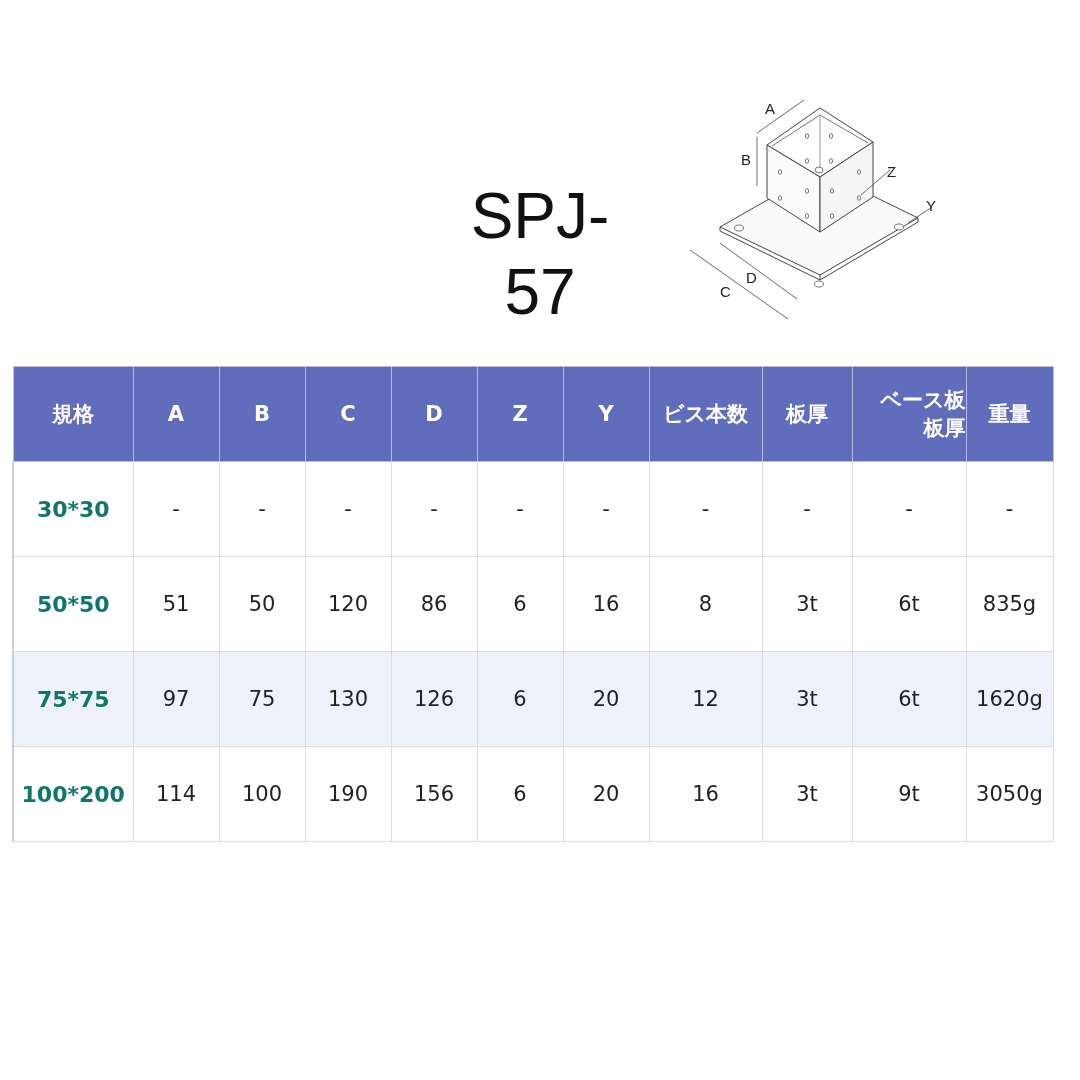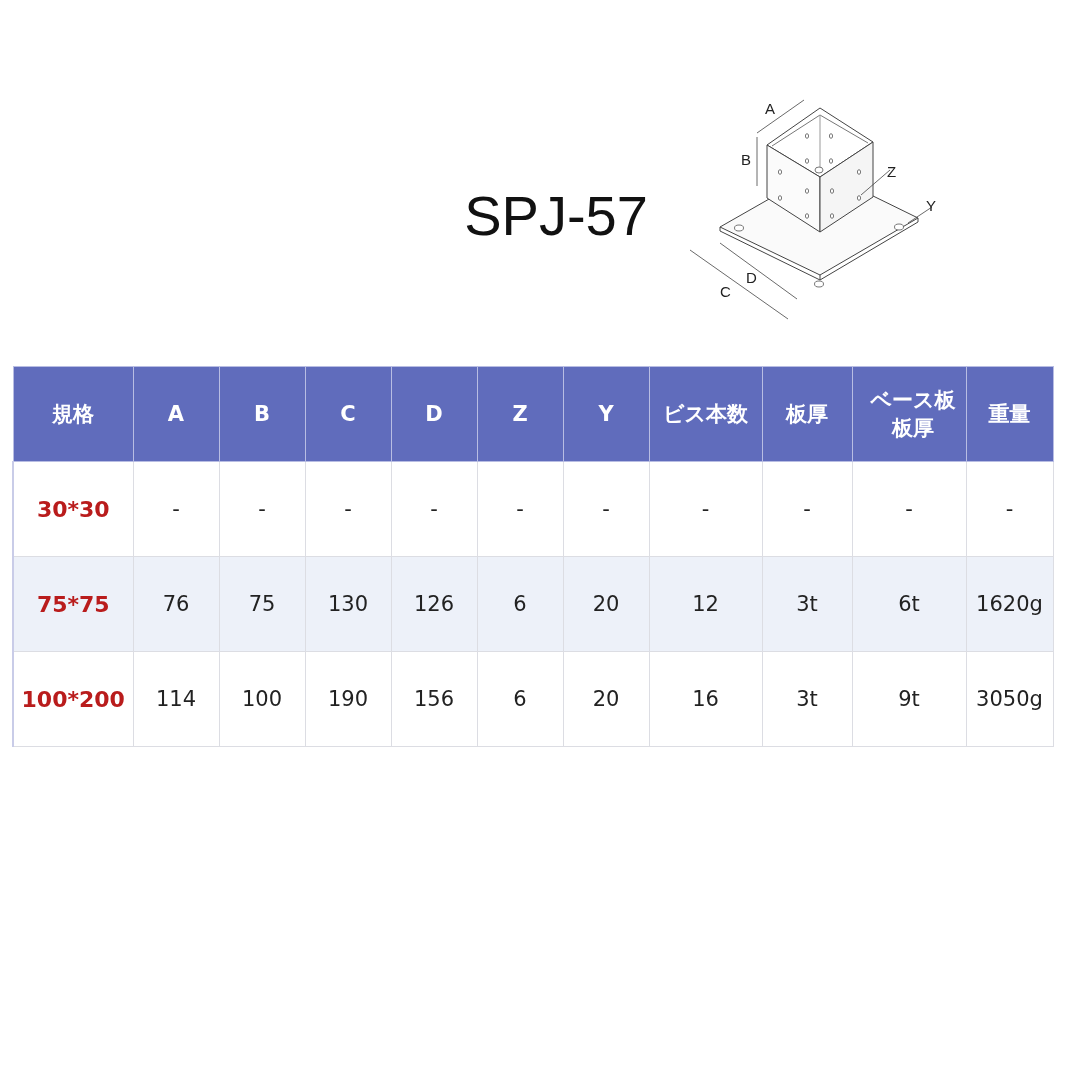--- a/index.html
+++ b/index.html
@@ -1,26 +1,26 @@
 <!DOCTYPE html>
 <html><head>
 <meta charset="utf-8">
 <style>
   html, body { margin:0; padding:0; background:#ffffff; }
   body { width:1080px; height:1080px; position:relative; overflow:hidden;
          font-family:"DejaVu Sans", "Liberation Sans", sans-serif; color:#1a1a1a; }
-  .title { position:absolute; left:456px; top:178px; width:200px; text-align:center;
-           font-family:"Liberation Sans", "DejaVu Sans", sans-serif; font-size:56px; font-weight:400; letter-spacing:0px; color:#111; line-height:76px; }
+  .title { position:absolute; left:440px; top:178px; width:200px; text-align:center;
+           font-family:"Liberation Sans", "DejaVu Sans", sans-serif; font-size:64px; font-weight:400; letter-spacing:0px; color:#111; line-height:76px; }
   .diagram { position:absolute; left:680px; top:90px; width:280px; height:240px; }
   table.spec { position:absolute; left:12px; top:366px; border-collapse:collapse; table-layout:fixed; width:1040px; }
   table.spec th, table.spec td { border:1px solid #dcdde3; text-align:center; vertical-align:middle; padding:0; }
   table.spec th { background:#606cbc; color:#ffffff; font-weight:700; font-size:21px; height:94px; border-color:#b8bde3; line-height:28px; }
-  table.spec th.multi { text-align:center; padding-left:8px; }
+  table.spec th.multi { text-align:right; padding-left:8px; }
   table.spec td { height:94px; font-size:21px; font-weight:400; color:#222; }
-  table.spec td.spec-name { font-weight:700; font-size:22px; color:#b91c1c;margin-left:6px; }
+  table.spec td.spec-name { font-weight:700; font-size:22px; color:#0f766e;margin-left:6px; }
   table.spec tr.alt td { background:#edf1f9; }
   table.spec tr td:first-child { border-left:2px solid #c9cce8; }
 </style>
 </head>
 <body>
 
 <div class="title">SPJ-57</div>
 
 <svg class="diagram" viewBox="0 0 280 240" xmlns="http://www.w3.org/2000/svg">
   <g fill="none" stroke="#333" stroke-width="1">
@@ -112,23 +112,36 @@
       <td>-</td>
       <td>-</td>
       <td>-</td>
       <td>-</td>
       <td>-</td>
       <td>-</td>
       <td>-</td>
       <td>-</td>
       <td>-</td>
     </tr>
+    <tr>
+      <td class="spec-name">50*50</td>
+      <td>51</td>
+      <td>50</td>
+      <td>120</td>
+      <td>86</td>
+      <td>6</td>
+      <td>16</td>
+      <td>8</td>
+      <td>3t</td>
+      <td>6t</td>
+      <td>835g</td>
+    </tr>
     <tr class="alt">
       <td class="spec-name">75*75</td>
-      <td>76</td>
+      <td>97</td>
       <td>75</td>
       <td>130</td>
       <td>126</td>
       <td>6</td>
       <td>20</td>
       <td>12</td>
       <td>3t</td>
       <td>6t</td>
       <td>1620g</td>
     </tr>

